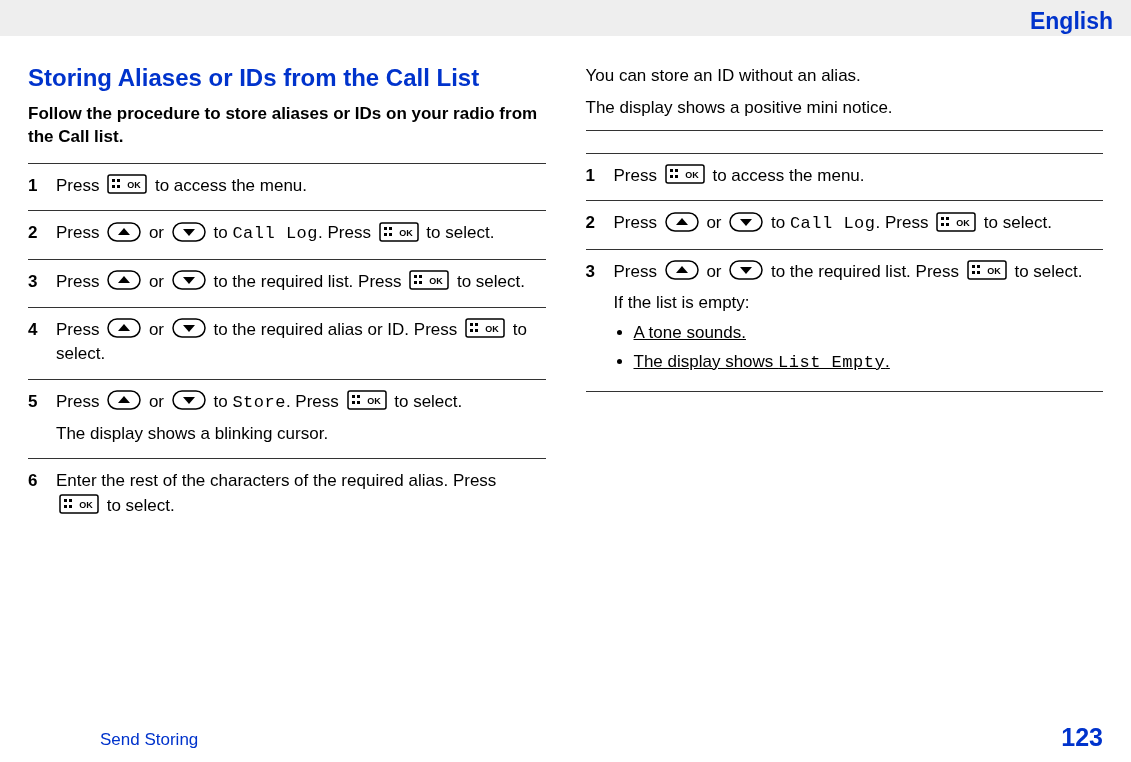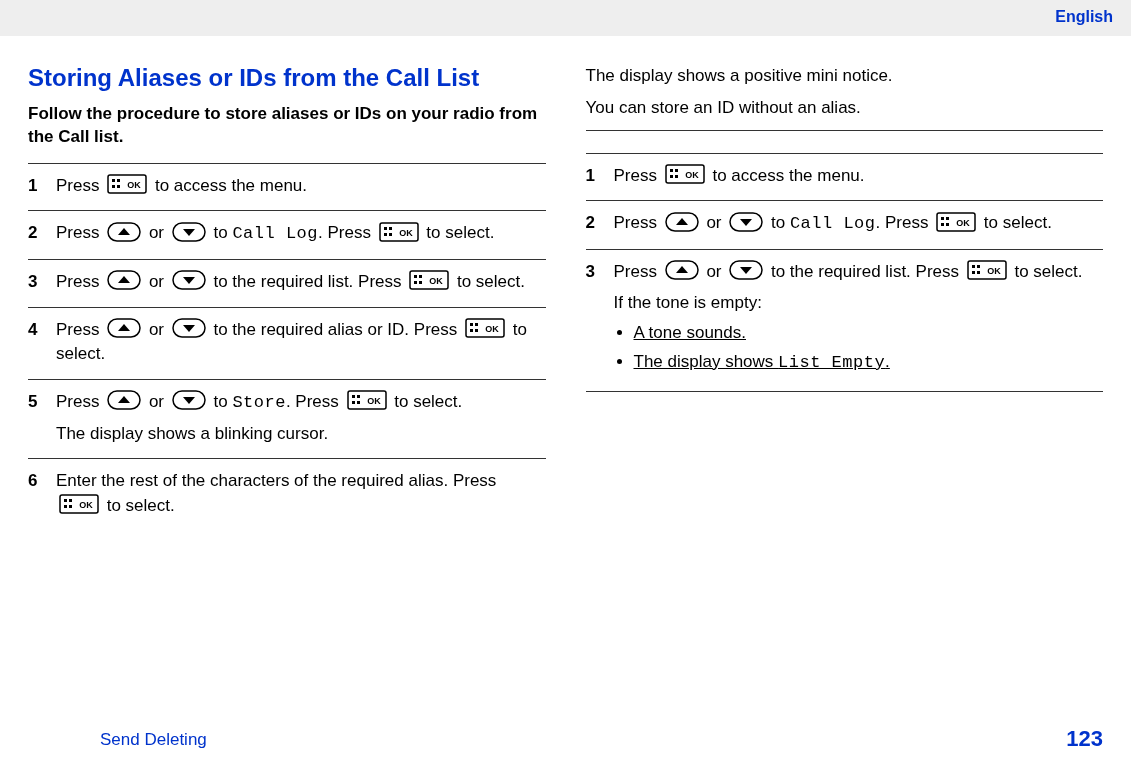--- a/index.html
+++ b/index.html
@@ -21,21 +21,21 @@
     right: 0;
     bottom: 0;
     padding: 20px 28px 0 28px;
   }
   .lang {
     position: absolute;
     top: 8px;
     right: 18px;
     color: #0033cc;
     font-weight: bold;
-    font-size: 16px;
+    font-size: 23px;
   }
   .columns {
     display: flex;
     gap: 40px;
   }
   .col {
     flex: 1;
     min-width: 0;
   }
   h2.section-title {
@@ -92,21 +92,21 @@
     bottom: 12px;
     color: #0033cc;
     font-size: 17px;
   }
   .page-num {
     position: absolute;
     right: 28px;
     bottom: 10px;
     color: #0033cc;
     font-weight: bold;
-    font-size: 22px;
+    font-size: 25px;
   }
   .extra-notes p { margin: 0 0 8px 0; font-size: 17px; line-height:1.4; }
   .hr-line { border-top:1px solid #333; margin: 10px 0 22px 0; }
 </style>
 </head>
 <body>
 
 <div class="lang">English</div>
 
 <div class="page">
@@ -217,22 +217,22 @@
                   <rect x="10" y="11" width="3" height="3" fill="#000"></rect>
                   <text x="27" y="14" font-size="9" font-weight="bold" text-anchor="middle" font-family="Arial">OK</text>
                 </svg> to select.</p>
             </div>
           </div>
         </div>
     </div>
 
     <div class="col">
       <div class="extra-notes" id="notes1" style="padding-top:8px;">
+          <p>You can store an ID without an alias.</p>
           <p>The display shows a positive mini notice.</p>
-          <p>You can store an ID without an alias.</p>
         </div>
       <div class="hr-line"></div>
       <div class="step-list" id="steps2">
           <div class="step">
             <div class="step-num">1</div>
             <div class="step-body">
               <p>Press <svg class="btn" width="40" height="20">
                   <rect x="1" y="1" width="38" height="18" rx="2" fill="#fff" stroke="#000" stroke-width="1.5"></rect>
                   <rect x="5" y="5" width="3" height="3" fill="#000"></rect>
                   <rect x="10" y="5" width="3" height="3" fill="#000"></rect>
@@ -271,26 +271,26 @@
                   <rect x="1" y="1" width="32" height="18" rx="9" fill="#fff" stroke="#000" stroke-width="1.5"></rect>
                   <polygon points="17,14 11,7 23,7" fill="#000"></polygon>
                 </svg> to the required list. Press <svg class="btn" width="40" height="20">
                   <rect x="1" y="1" width="38" height="18" rx="2" fill="#fff" stroke="#000" stroke-width="1.5"></rect>
                   <rect x="5" y="5" width="3" height="3" fill="#000"></rect>
                   <rect x="10" y="5" width="3" height="3" fill="#000"></rect>
                   <rect x="5" y="11" width="3" height="3" fill="#000"></rect>
                   <rect x="10" y="11" width="3" height="3" fill="#000"></rect>
                   <text x="27" y="14" font-size="9" font-weight="bold" text-anchor="middle" font-family="Arial">OK</text>
                 </svg> to select.</p>
-              <p>If the tone is empty:</p>
+              <p>If the list is empty:</p>
               <ul class="bullets">
                 <li>A tone sounds.</li>
                 <li>The display shows <span class="mono">List Empty</span>.</li>
               </ul>
             </div>
           </div>
         </div>
     </div>
   </div>
 
-  <a class="footer-link">Send Deleting</a>
+  <a class="footer-link">Send Storing</a>
   <div class="page-num">123</div>
 </div>
 
 </body></html>

